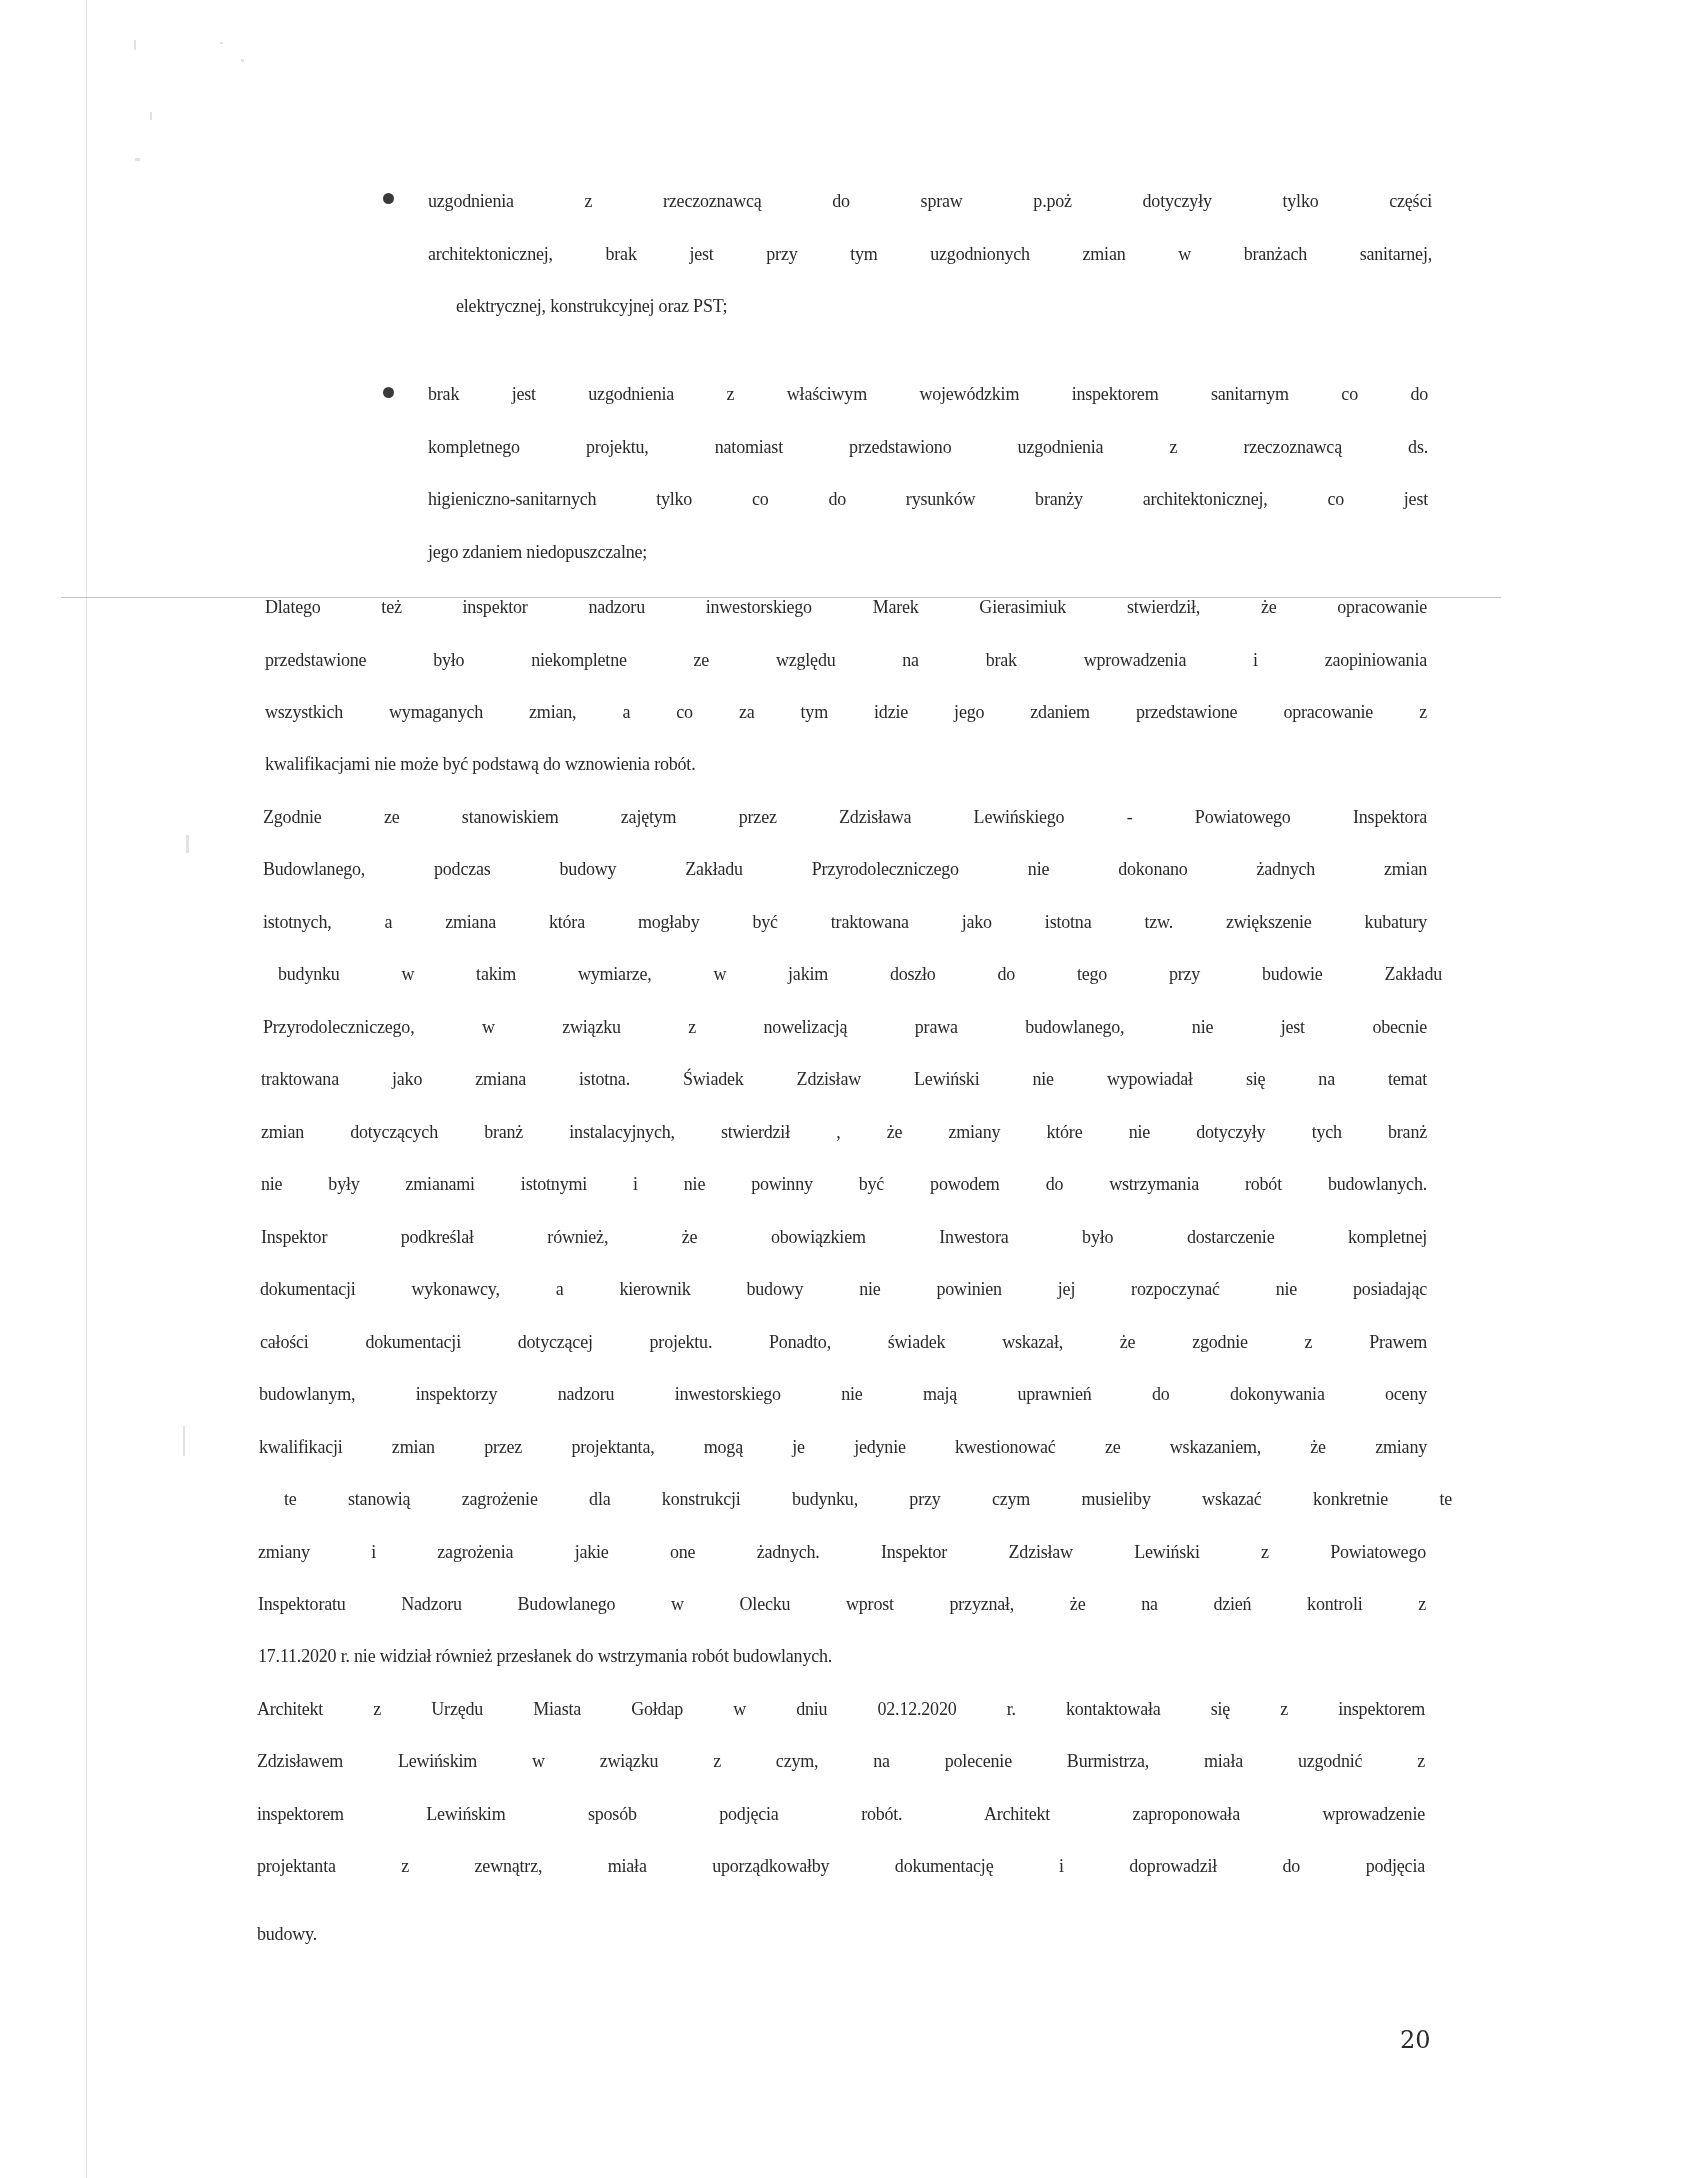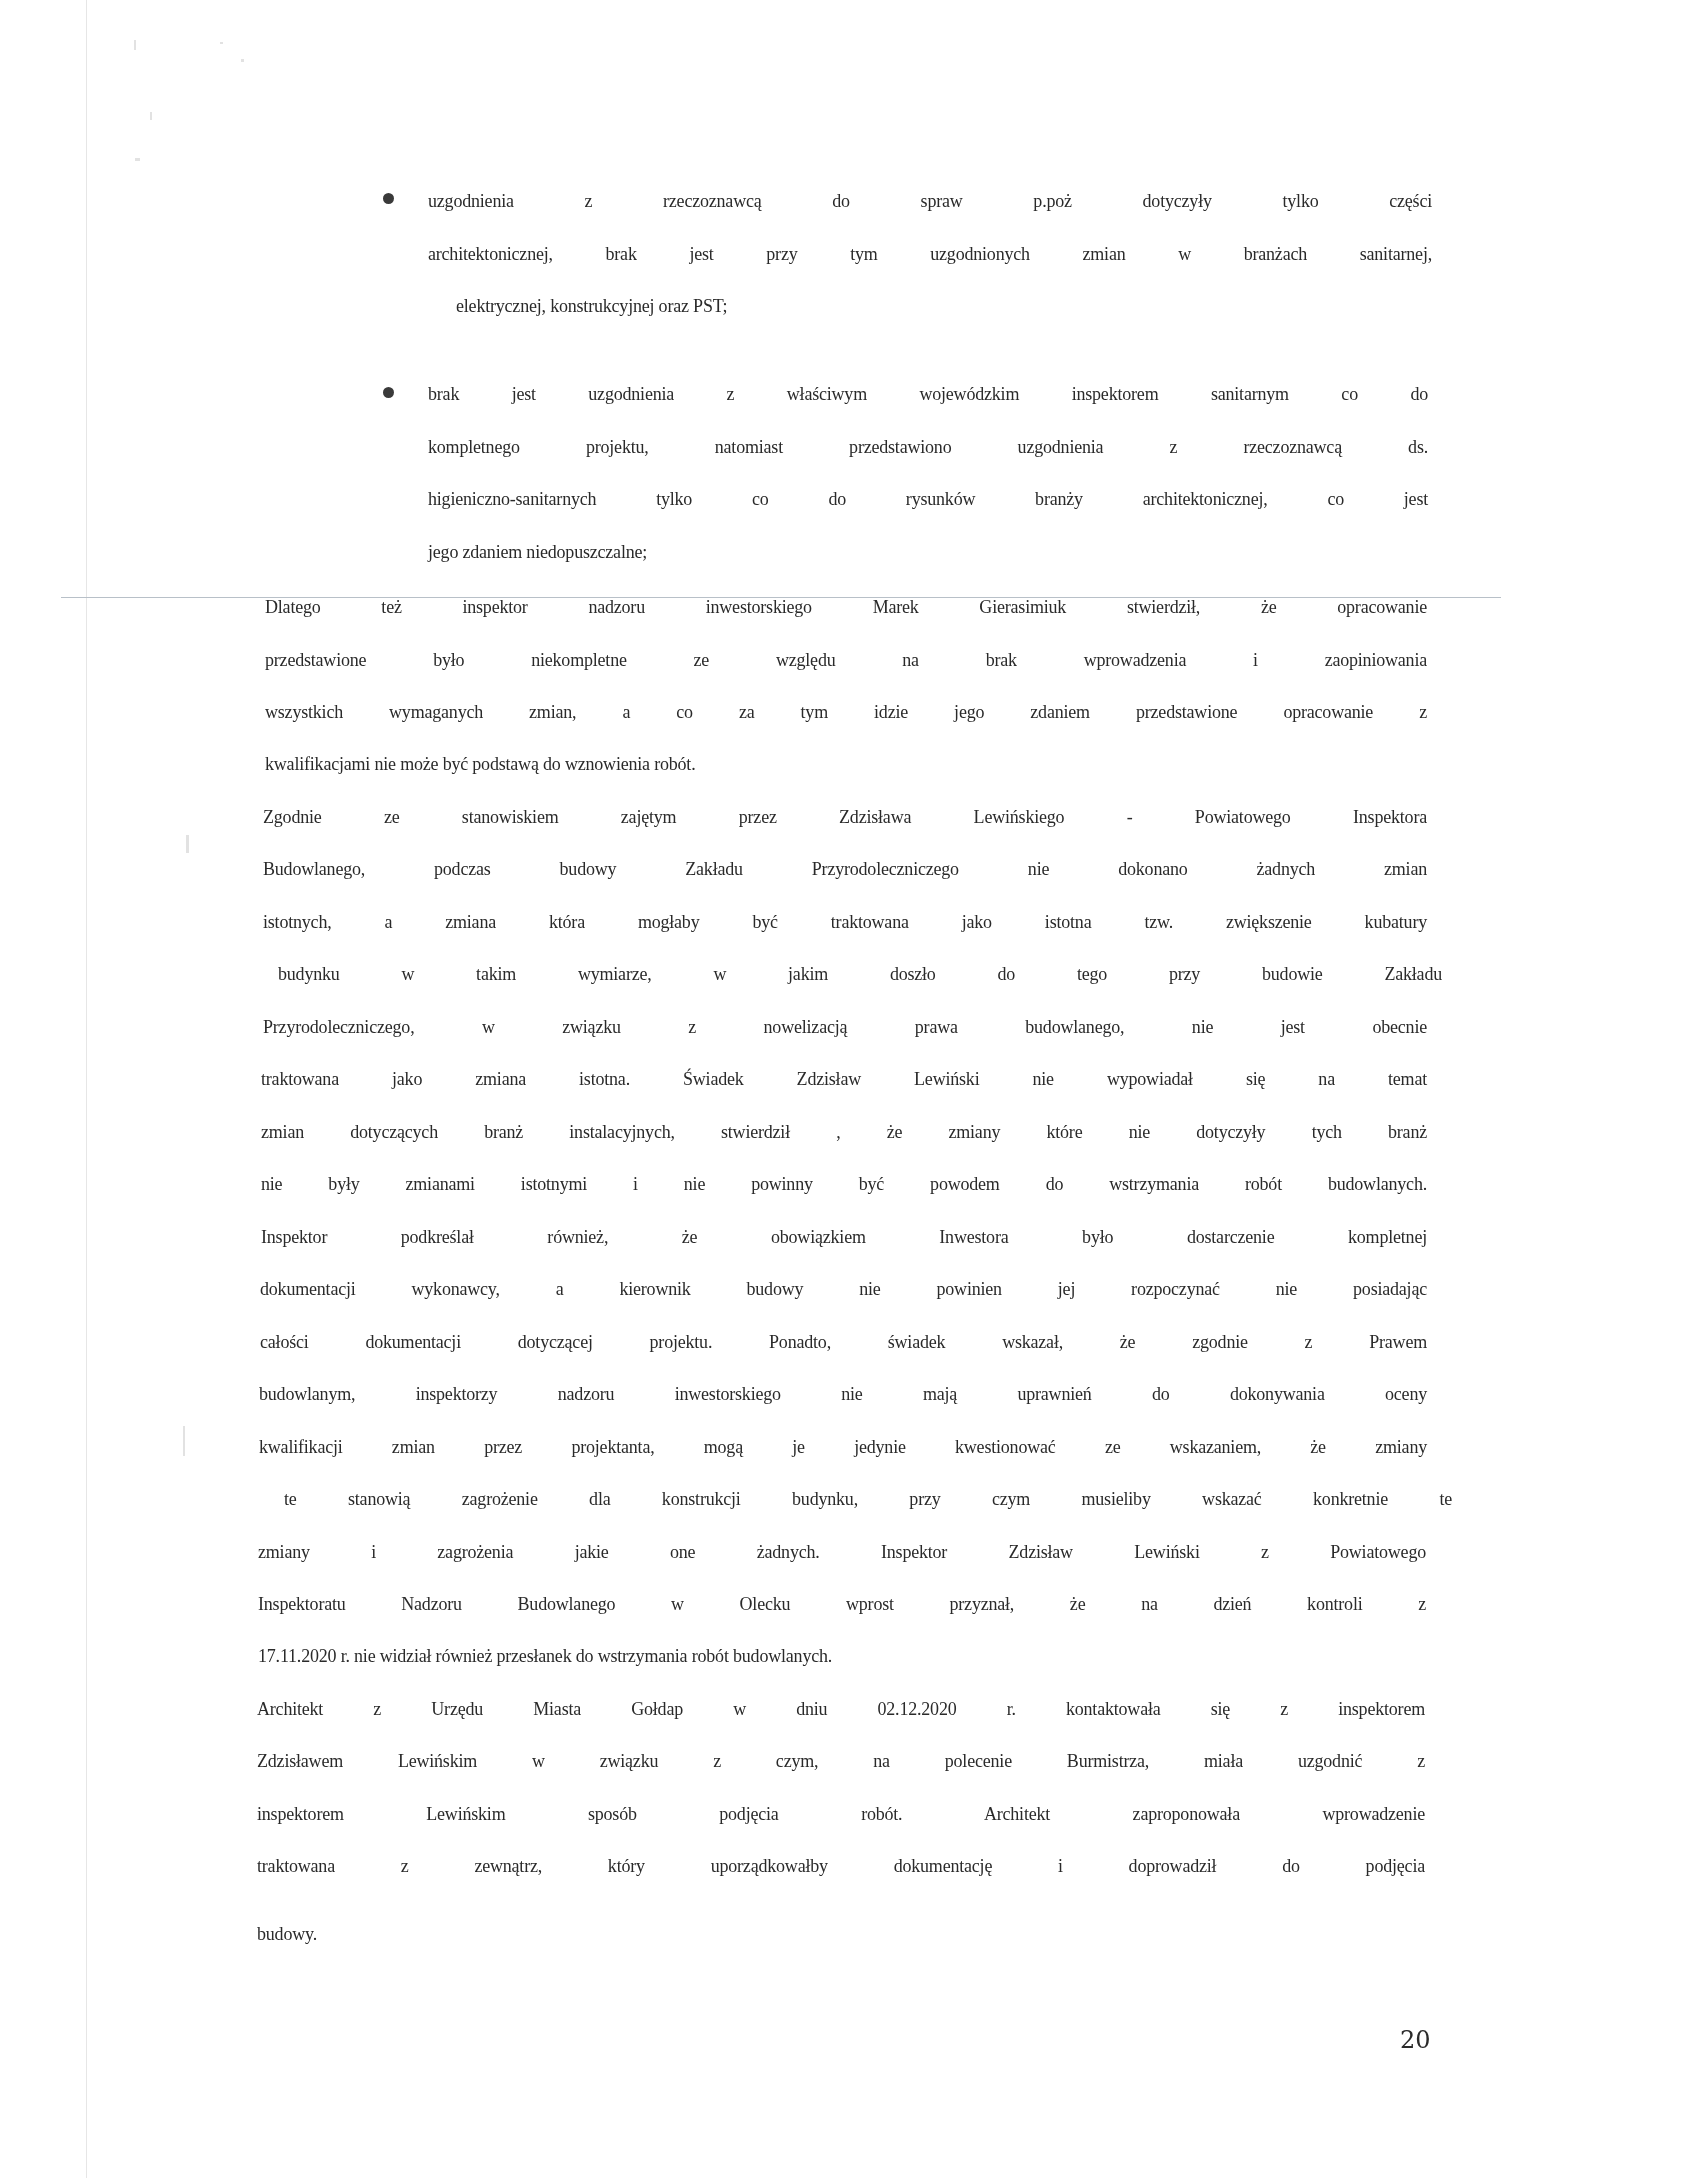--- a/index.html
+++ b/index.html
@@ -98,19 +98,19 @@
     <div class="line" style="left:259px;top:1482px;width:1168px;margin-left:25px;">te stanowią zagrożenie dla konstrukcji budynku, przy czym musieliby wskazać konkretnie te</div>
     <div class="line" style="left:258px;top:1535px;width:1168px;">zmiany i zagrożenia jakie one  żadnych. Inspektor Zdzisław Lewiński z Powiatowego</div>
     <div class="line" style="left:258px;top:1587px;width:1168px;">Inspektoratu Nadzoru Budowlanego w Olecku wprost przyznał, że na dzień kontroli z</div>
     <div class="line last" style="left:258px;top:1639px;width:1168px;">17.11.2020 r. nie widział również przesłanek do wstrzymania robót budowlanych.</div>
   </div>
 
   <div>
     <div class="line" style="left:257px;top:1692px;width:1168px;">Architekt z Urzędu Miasta Gołdap w dniu 02.12.2020 r. kontaktowała się z inspektorem</div>
     <div class="line" style="left:257px;top:1744px;width:1168px;">Zdzisławem Lewińskim w związku z czym, na polecenie Burmistrza, miała uzgodnić z</div>
     <div class="line" style="left:257px;top:1797px;width:1168px;">inspektorem Lewińskim sposób podjęcia robót. Architekt zaproponowała wprowadzenie</div>
-    <div class="line" style="left:257px;top:1849px;width:1168px;">traktowana z zewnątrz, który uporządkowałby dokumentację i doprowadził do podjęcia</div>
+    <div class="line" style="left:257px;top:1849px;width:1168px;">projektanta z zewnątrz, miała uporządkowałby dokumentację i doprowadził do podjęcia</div>
     <div class="line last" style="left:257px;top:1902px;width:1168px;margin-top:15px;">budowy.</div>
   </div>
 
   <div class="page-number">20</div>
 </div>
 
 
 </body></html>

